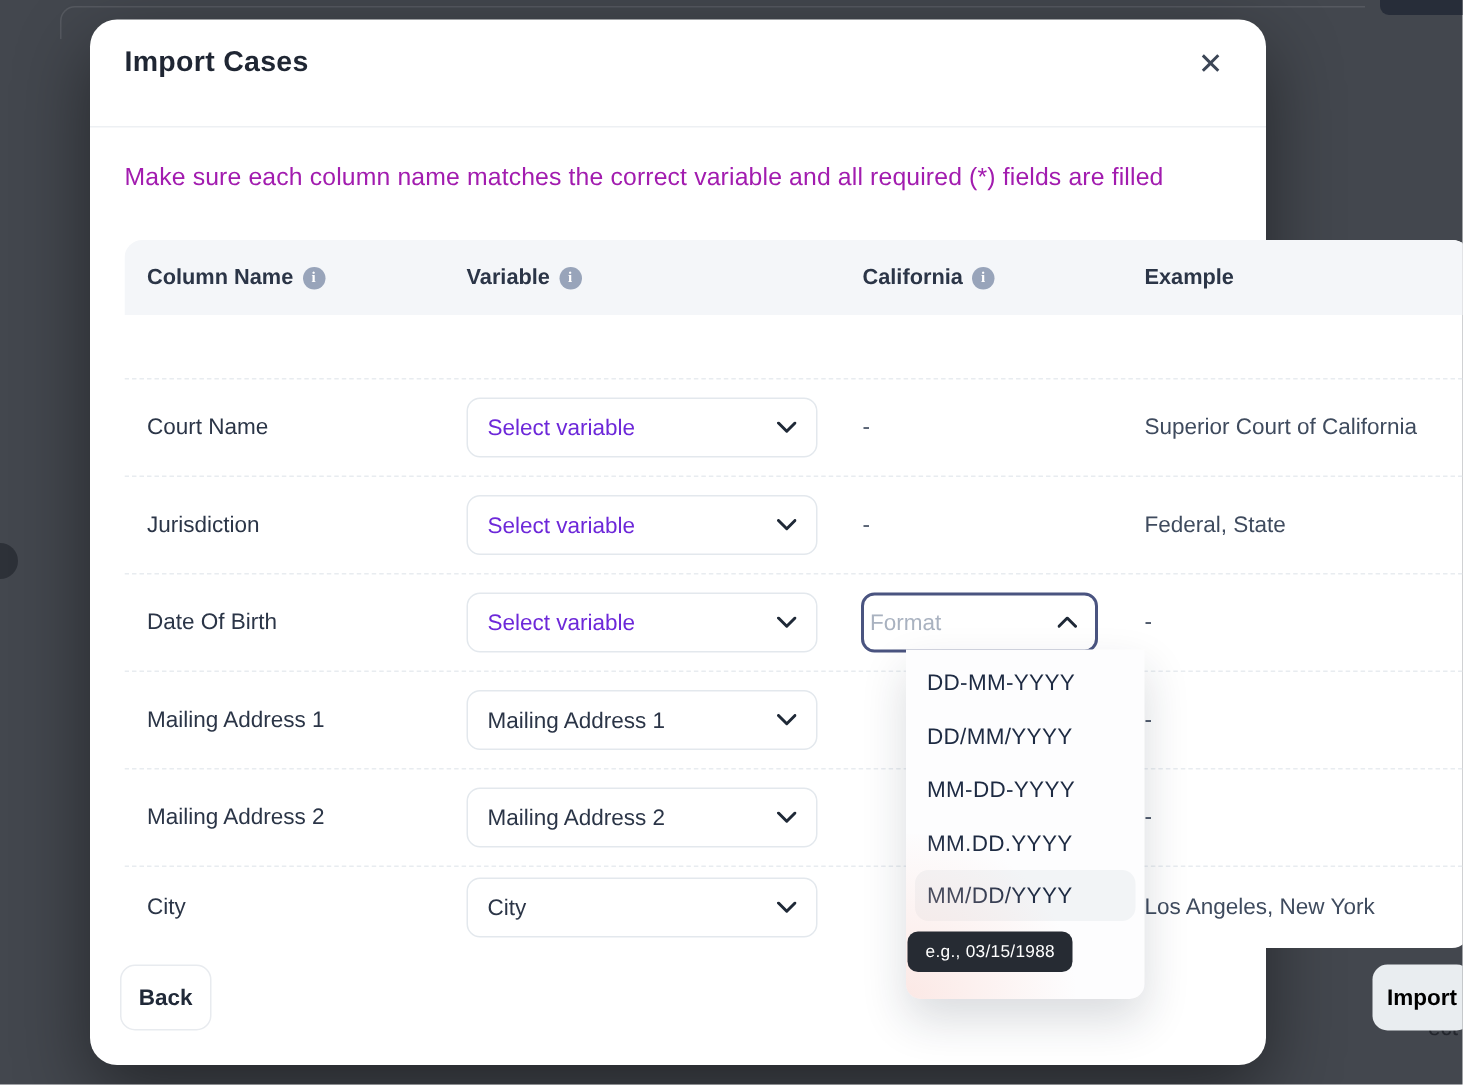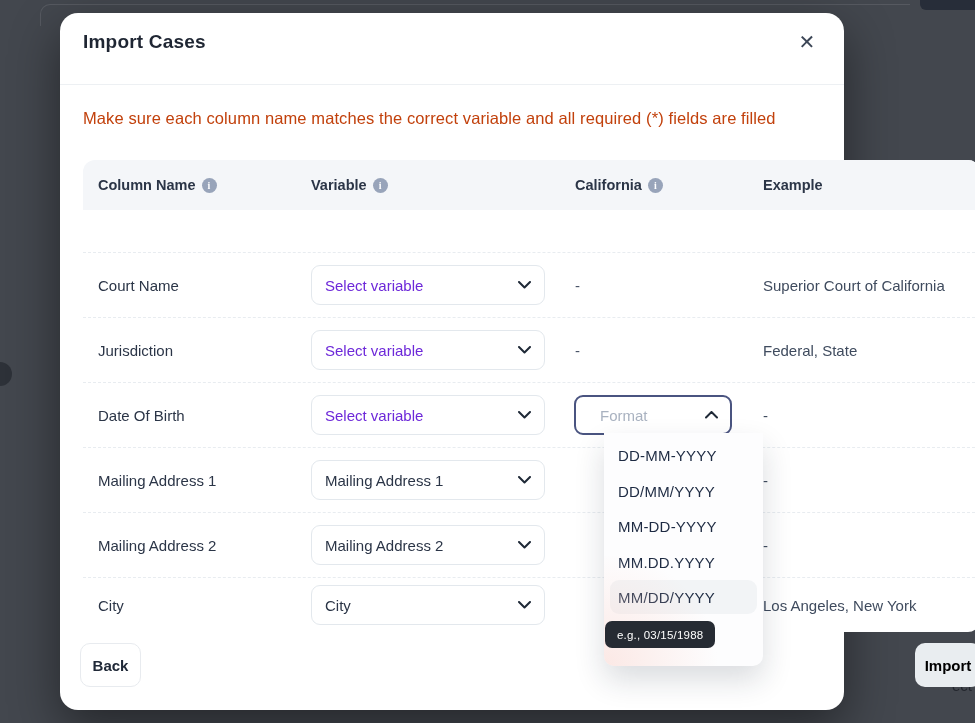--- a/index.html
+++ b/index.html
@@ -44,21 +44,21 @@
     position:absolute; right:22px; top:14px; width:30px; height:30px;
     display:flex; align-items:center; justify-content:center;
     font-size:20px; color:#3c4656; cursor:pointer; background:none; border:none;
     font-family:"Liberation Sans", sans-serif;
   }
   .title-divider {
     position:absolute; left:0; top:71px; width:100%; height:1px; background:#edf0f3;
   }
   .modal-subtitle {
     position:absolute; left:23px; top:96px;
-    font-size:16.5px; color:#c2410c; letter-spacing:0.1px;
+    font-size:16.5px; color:#a21caf; letter-spacing:0.1px;
   }
 
   
   .map-table {
     position:absolute; left:23px; top:147px; width:897px; height:472px;
     border-radius:12px; overflow:hidden; background:#ffffff;
   }
   .map-header {
     position:absolute; left:0; top:0; width:100%; height:50px;
     background:#f4f6f9; z-index:2;
@@ -99,21 +99,21 @@
   .cell-example {
     position:absolute; left:680px; top:50%; transform:translateY(-50%);
     font-size:15px; color:#3f4b5e; white-space:nowrap;
   }
 
   
   .format-select {
     position:absolute; left:491px; top:12px;
     width:158px; height:40px; background:#fff;
     border:2px solid #4a5480; border-radius:9px;
-    display:flex; align-items:center; padding:0 24px;
+    display:flex; align-items:center; padding:0 4px;
     font-size:15px; color:#a9b2c0; cursor:pointer;
   }
   .format-select svg { position:absolute; right:12px; }
 
   
   .format-dropdown {
     position:absolute; left:544px; top:420px; width:159px; height:233px;
     background:#fdfdfe; border-radius:0 0 10px 10px; z-index:5;
     box-shadow:0 14px 30px rgba(25,35,55,0.16);
     padding-top:5px; overflow:hidden;

